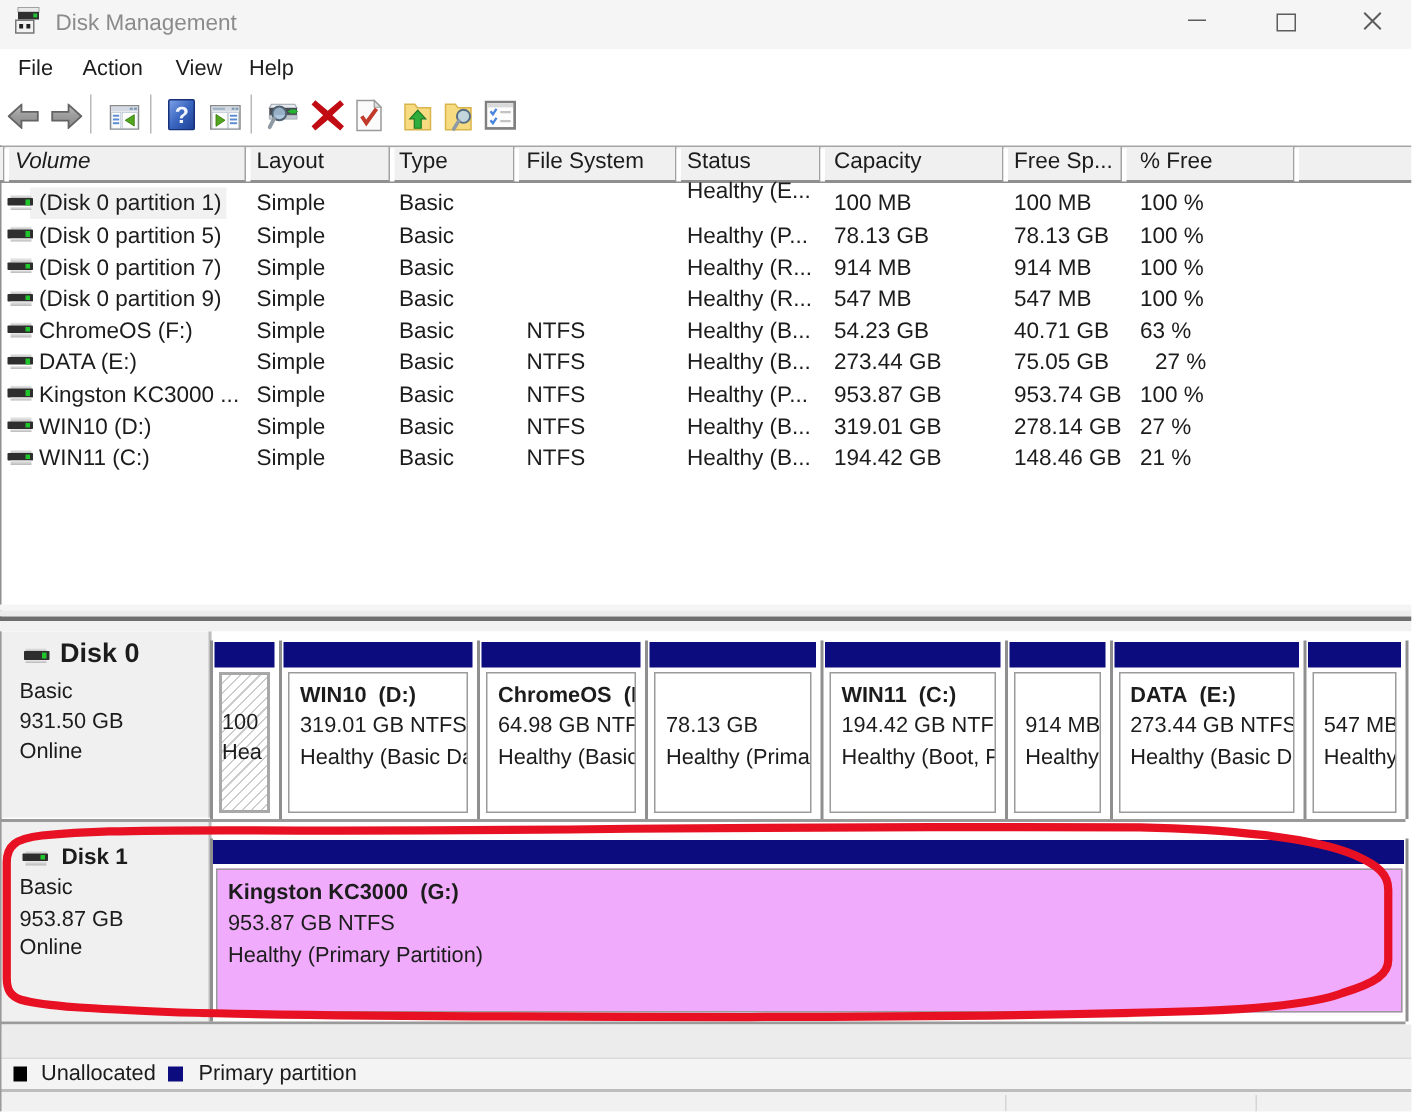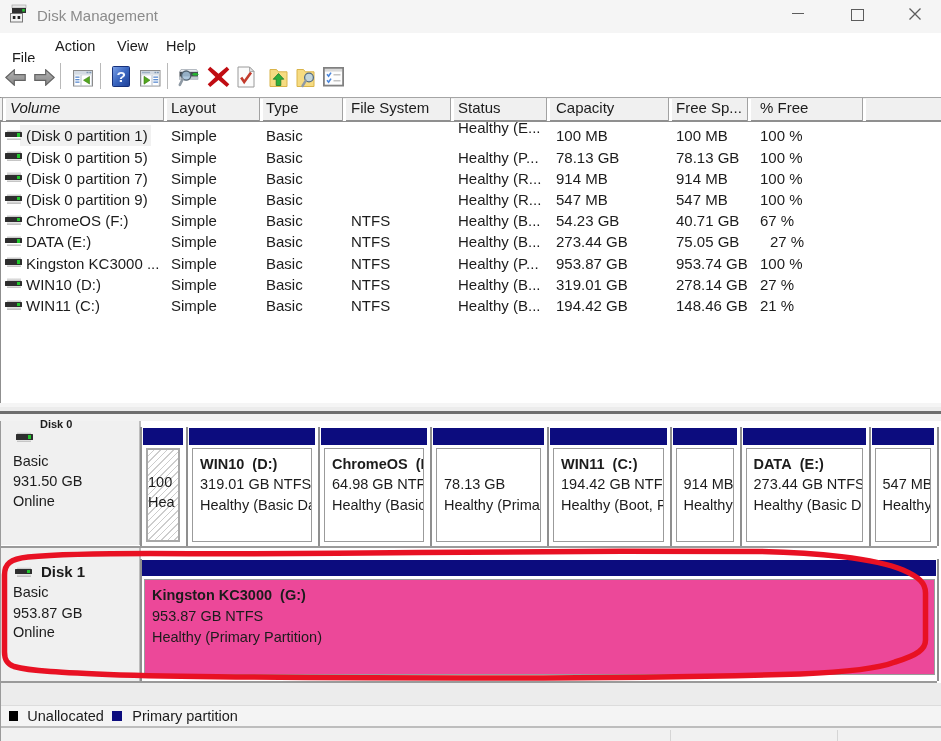--- a/index.html
+++ b/index.html
@@ -38,21 +38,21 @@
 </svg>
 <div class="t" style="left:37px;top:6px;color:#8b8b8b;font-size:15px;line-height:20px;">Disk Management</div>
 
 <div class="abs" style="left:792px;top:13px;width:12px;height:1.4px;background:#5c5c5c;"></div>
 <div class="abs" style="left:851px;top:8.5px;width:10.5px;height:10.5px;border:1.2px solid #5c5c5c;"></div>
 <svg class="abs" style="left:908px;top:7px;" width="14" height="14" viewBox="0 0 14 14">
     <path d="M1.5 1.5 L12.5 12.5 M12.5 1.5 L1.5 12.5" stroke="#5c5c5c" stroke-width="1.3"></path>
   </svg>
 
 <div class="abs" style="left:0;top:33px;width:941px;height:29px;background:#fff;"></div>
-<div class="t" style="left:12px;top:36px;font-size:14.5px;margin-top:12px;">File</div>
+<div class="t" style="left:12px;top:36px;font-size:14.5px;">File</div>
 <div class="t" style="left:55px;top:36px;font-size:14.5px;">Action</div>
 <div class="t" style="left:117px;top:36px;font-size:14.5px;">View</div>
 <div class="t" style="left:166px;top:36px;font-size:14.5px;">Help</div>
 <div class="abs" style="left:0;top:61.5px;width:941px;height:1px;background:#e3e3e3;"></div>
 
 <div class="abs" style="left:0;top:62px;width:941px;height:34px;background:#fff;"></div>
 
 <svg class="abs" style="left:5px;top:68.5px;" width="21" height="17" viewBox="0 0 21 17">
   <defs>
       <linearGradient id="ag" x1="0" y1="0" x2="0" y2="1">
@@ -242,21 +242,21 @@
       <div class="c"></div>
       <div class="g"></div>
     </div>
 <div class="t" style="left:26px;top:210.1px;">ChromeOS (F:)</div>
 <div class="t" style="left:171px;top:210.1px;">Simple</div>
 <div class="t" style="left:266px;top:210.1px;">Basic</div>
 <div class="t" style="left:351px;top:210.1px;">NTFS</div>
 <div class="t" style="left:458px;top:210.1px;">Healthy (B...</div>
 <div class="t" style="left:556px;top:210.1px;">54.23 GB</div>
 <div class="t" style="left:676px;top:210.1px;">40.71 GB</div>
-<div class="t" style="left:760px;top:210.1px;">67 %</div>
+<div class="t" style="left:760px;top:210.1px;">63 %</div>
 <div class="dico" style="left:5px;top:235.9px;">
       <div class="a"></div>
       <div class="b"></div>
       <div class="c"></div>
       <div class="g"></div>
     </div>
 <div class="t" style="left:26px;top:231.3px;">DATA (E:)</div>
 <div class="t" style="left:171px;top:231.3px;">Simple</div>
 <div class="t" style="left:266px;top:231.3px;">Basic</div>
 <div class="t" style="left:351px;top:231.3px;">NTFS</div>
@@ -322,21 +322,21 @@
 
 <div class="abs" style="left:0;top:545.8px;width:937px;height:2.4px;background:#9a9a9a;"></div>
 <div class="abs" style="left:0;top:681.2px;width:937px;height:1.6px;background:#9a9a9a;"></div>
 
 <div class="dico" style="left:15.5px;top:432px;">
     <div class="a"></div>
     <div class="b"></div>
     <div class="c"></div>
     <div class="g"></div>
   </div>
-<div class="t" style="left:40px;top:414px;font-weight:bold;font-size:11px;line-height:20px;text-align:center;">Disk 0</div>
+<div class="t" style="left:40px;top:425px;font-weight:bold;font-size:18px;line-height:20px;text-align:center;">Disk 0</div>
 <div class="t" style="left:13px;top:451.4px;font-size:14.5px;line-height:20px;">Basic</div>
 <div class="t" style="left:13px;top:470.8px;font-size:14.5px;line-height:20px;">931.50 GB</div>
 <div class="t" style="left:13px;top:490.5px;font-size:14.5px;line-height:20px;">Online</div>
 
 <div class="dico" style="left:15px;top:566.5px;">
     <div class="a"></div>
     <div class="b"></div>
     <div class="c"></div>
     <div class="g"></div>
   </div>
@@ -399,21 +399,21 @@
 </div>
 <div class="pcell" style="left:870.5px;width:64.5px;">
   <div class="pbar"></div>
   <div class="pbox">
     <div class="ptxt"><span>&nbsp;</span><br>547 MB<br>Healthy (Recovery Partition)</div>
   </div>
 </div>
 <div class="psep" style="left:139.5px;top:559px;height:122.2px;"></div>
 <div class="psep" style="left:937px;top:559px;height:122.2px;"></div>
 <div class="abs" style="left:141.5px;top:559.5px;width:794px;height:16px;background:#0c0c7e;"></div>
-<div class="abs" style="left:144px;top:578.5px;width:789px;height:94px;background:#ec4899;border:1px solid #9b9b9b;">
+<div class="abs" style="left:144px;top:578.5px;width:789px;height:94px;background:#f0abfc;border:1px solid #9b9b9b;">
   <div class="ptxt" style="line-height:21px;"><b>Kingston KC3000&nbsp;&nbsp;(G:)</b><br>953.87 GB NTFS<br>Healthy (Primary Partition)</div>
 </div>
 </div>
 
 <div class="abs" style="left:0;top:682.8px;width:941px;height:58.2px;background:#ececec;"></div>
 <div class="abs" style="left:0;top:705px;width:941px;height:1px;background:#dcdcdc;"></div>
 <div class="abs" style="left:0;top:706px;width:941px;height:20.3px;background:#f4f4f4;"></div>
 <div class="abs" style="left:8.5px;top:711px;width:9.5px;height:9.7px;background:#000;"></div>
 <div class="t" style="left:27.3px;top:705.9px;font-size:14.5px;line-height:20px;">Unallocated</div>
 <div class="abs" style="left:112px;top:711px;width:9.5px;height:9.7px;background:#0c0c7e;"></div>

